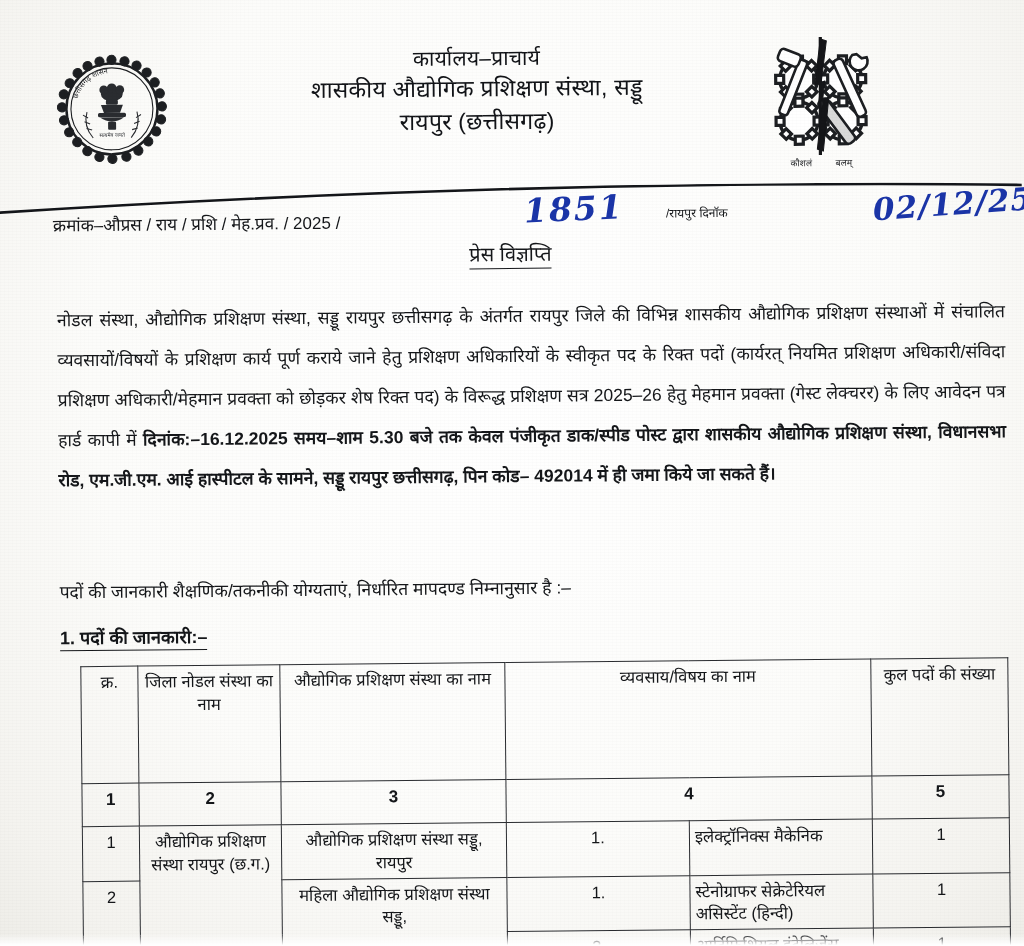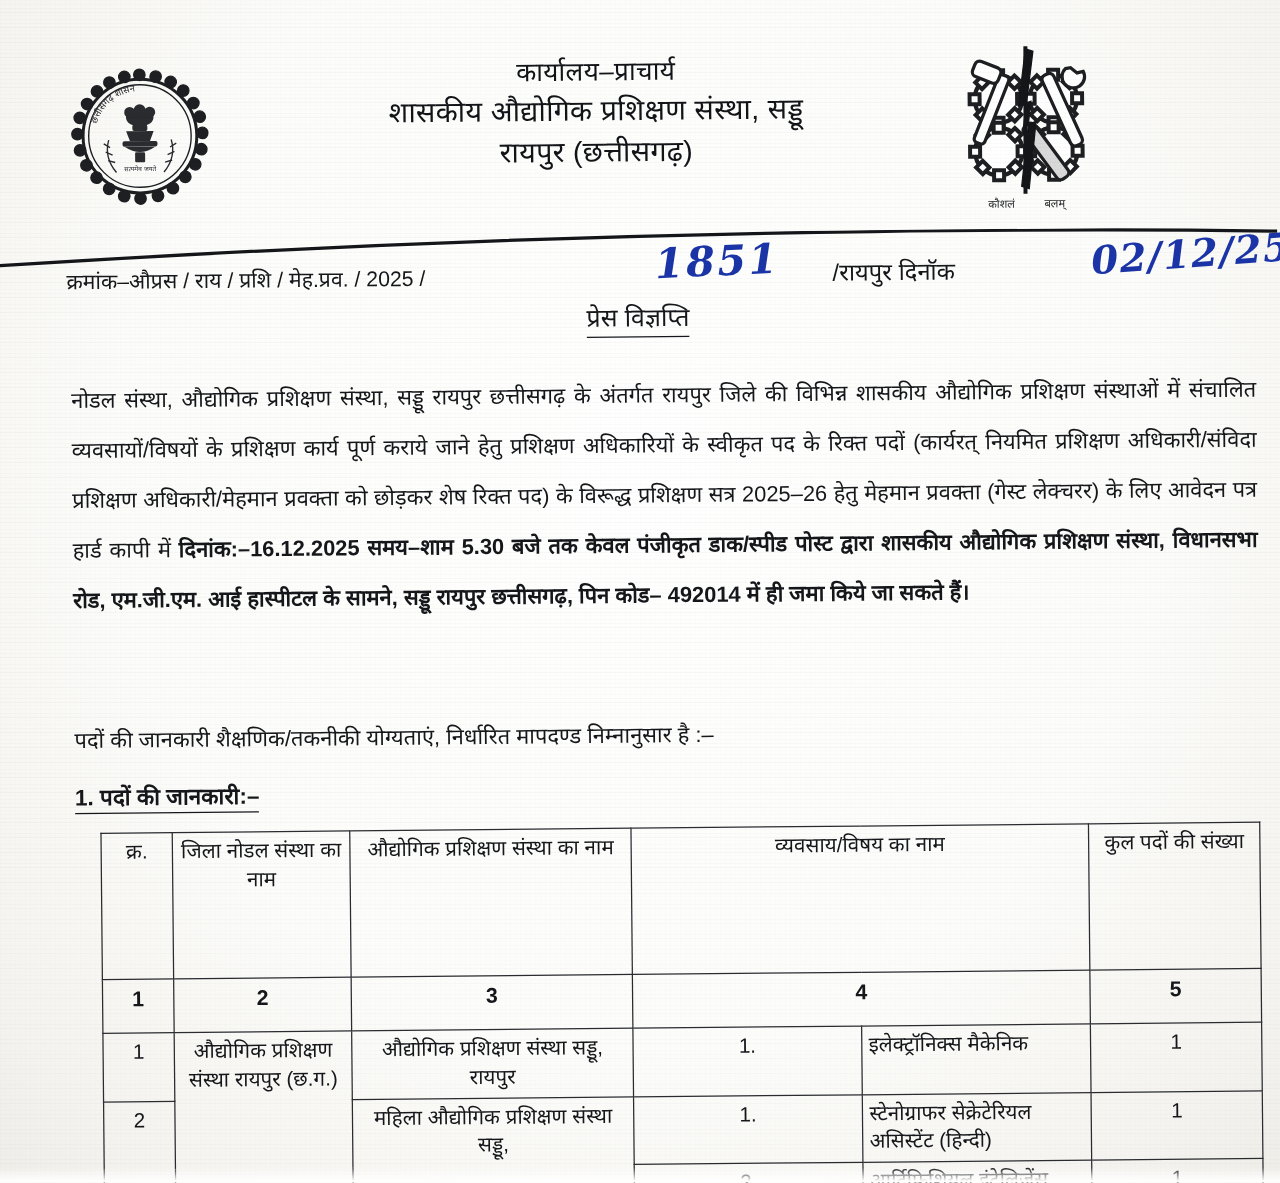--- a/index.html
+++ b/index.html
@@ -44,21 +44,21 @@
   
   #emblem-left{left:60px;top:50px;width:110px;height:118px;}
   
   #logo-right{left:762px;top:36px;width:124px;height:140px;}
 
   
   #rule{left:0px;top:186px;width:1024px;height:26px;}
 
   
   #ref-no{left:55px;top:209px;font-size:17px;white-space:nowrap;}
-  #ref-city{left:668px;top:206px;font-size:19px;white-space:nowrap;}
+  #ref-city{left:668px;top:206px;font-size:12px;white-space:nowrap;}
   .ink{
     color:#1b35a8;
     font-family:"DejaVu Serif","Liberation Serif",serif;
     font-style:italic;font-weight:600;
   }
   #ink-number{left:526px;top:190px;font-size:33px;letter-spacing:2px;transform:rotate(-2deg);}
   #ink-date{left:875px;top:190px;font-size:31px;letter-spacing:1px;transform:rotate(-3.5deg);}
 
   
   #subject{

